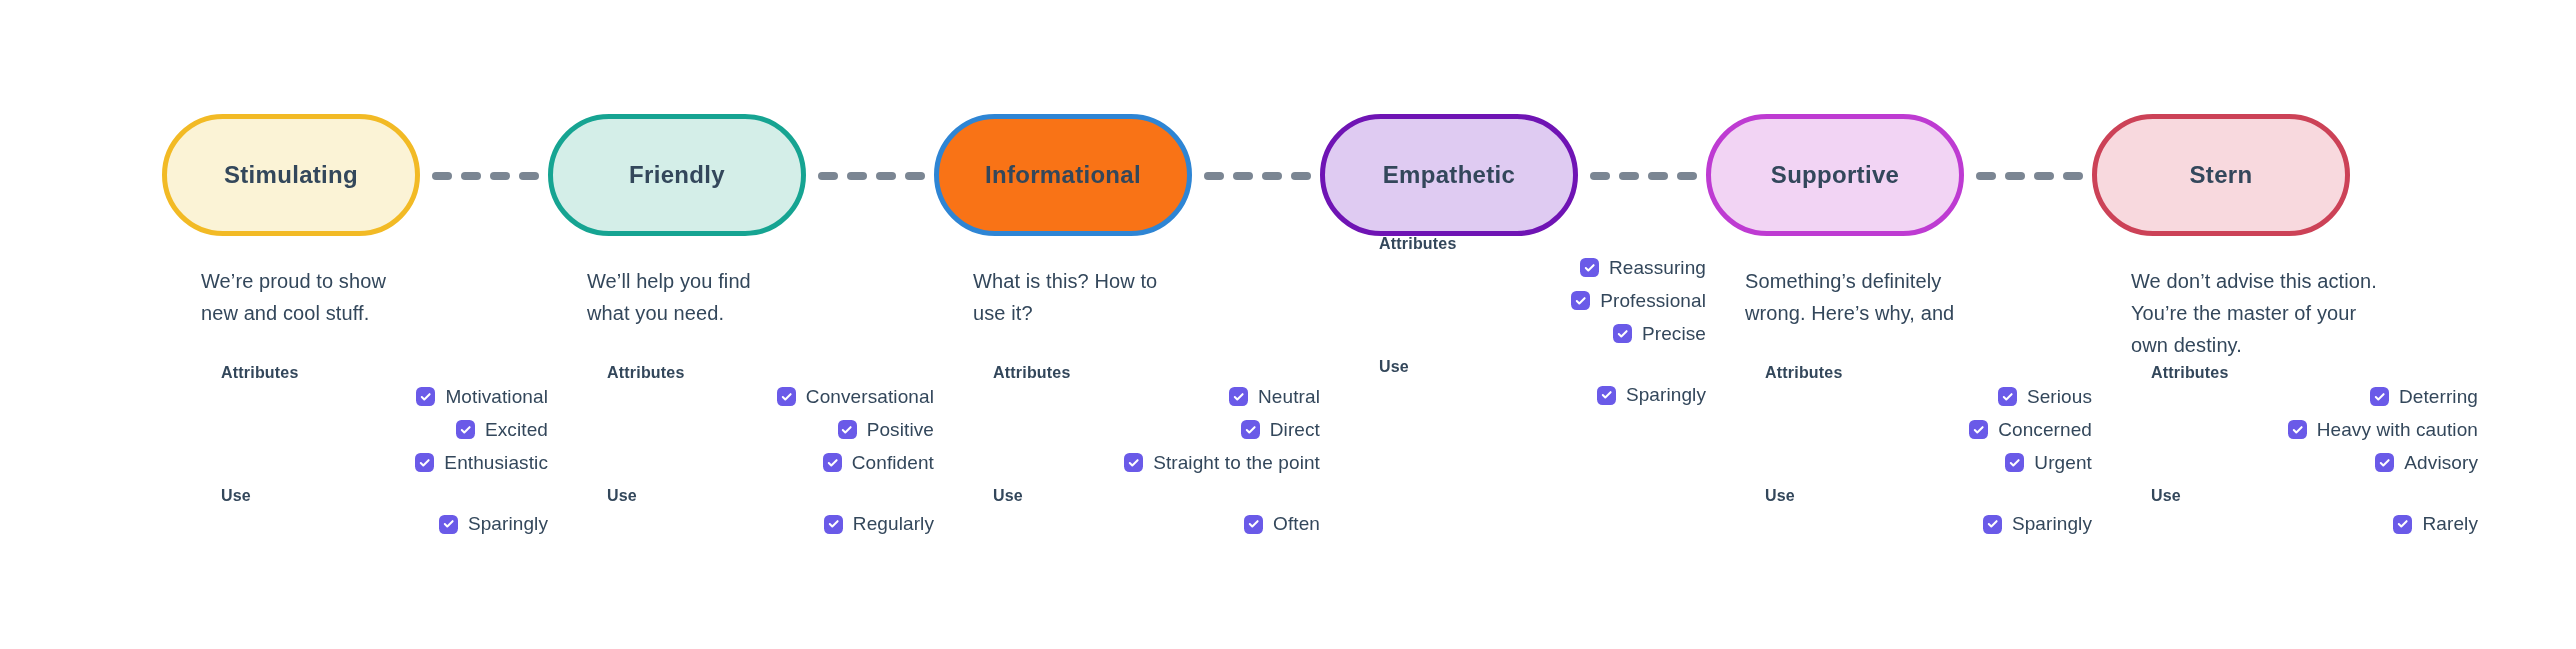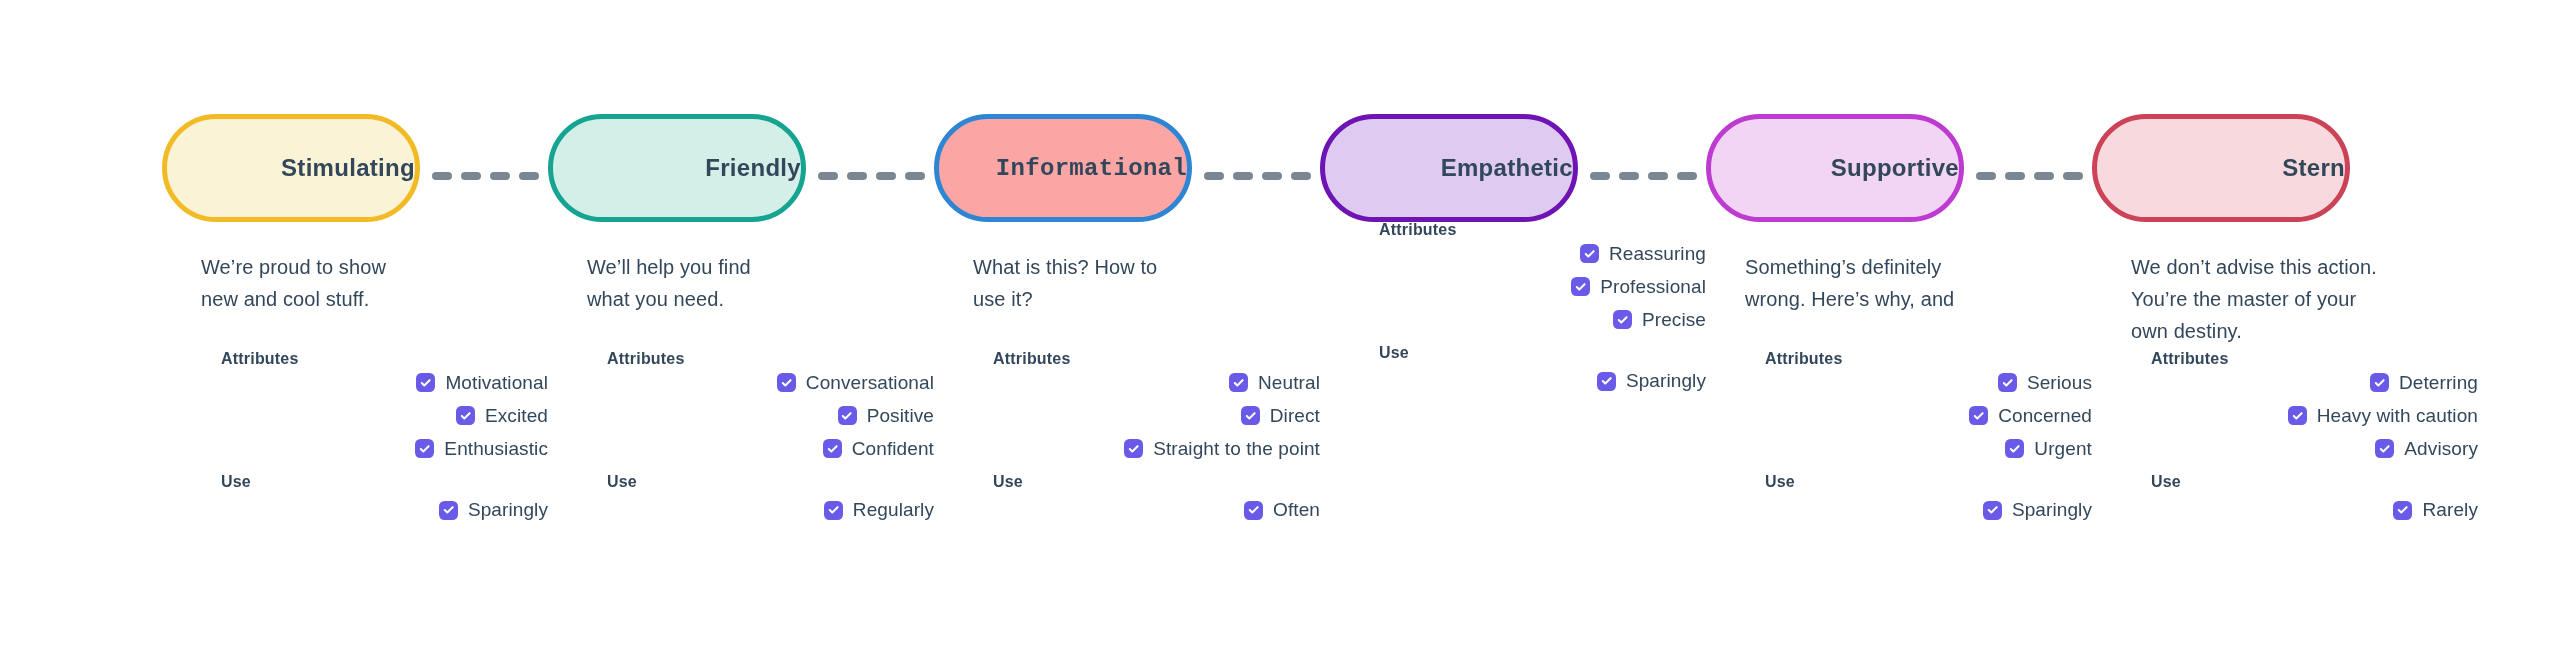--- a/index.html
+++ b/index.html
@@ -23,26 +23,26 @@
     display: flex;
   }
   .column {
     position: relative;
     flex: 0 0 386px;
     width: 386px;
   }
   .pill {
     box-sizing: border-box;
     width: 258px;
-    height: 108px;
+    height: 122px;
     border: 5.4px solid #ccc;
     border-radius: 670px;
     display: flex;
     align-items: center;
-    justify-content: flex-end;
+    justify-content: center;
   }
   .pill-label {
     font-size: 24px;
     font-weight: bold;
     letter-spacing: 0.3px;
   }
   .connector {
     position: absolute;
     left: 270px;
     top: 58px;
@@ -201,21 +201,21 @@
         <span class="checkbox">
             <svg class="check-svg" viewBox="0 0 24 24">
               <path d="M5 12.5l4.5 4.5L19 7.5" stroke="#ffffff" stroke-width="3.6" fill="none" stroke-linecap="round" stroke-linejoin="round"></path>
             </svg>
           </span>
         <span class="attr-label">Regularly</span>
       </div>
     </div>
 
     <div class="column">
-      <div class="pill" style="border-color: rgb(46, 133, 212); background-color: #fca5a5; font-family: Liberation Mono, monospace;">
+      <div class="pill" style="border-color: rgb(46, 133, 212); background-color: #f97316;">
         <span class="pill-label">Informational</span>
       </div>
       <div class="connector">
         <span class="dash"></span>
         <span class="dash"></span>
         <span class="dash"></span>
         <span class="dash"></span>
       </div>
       <p class="desc">
         <span class="desc-line">What is this? How to</span>

